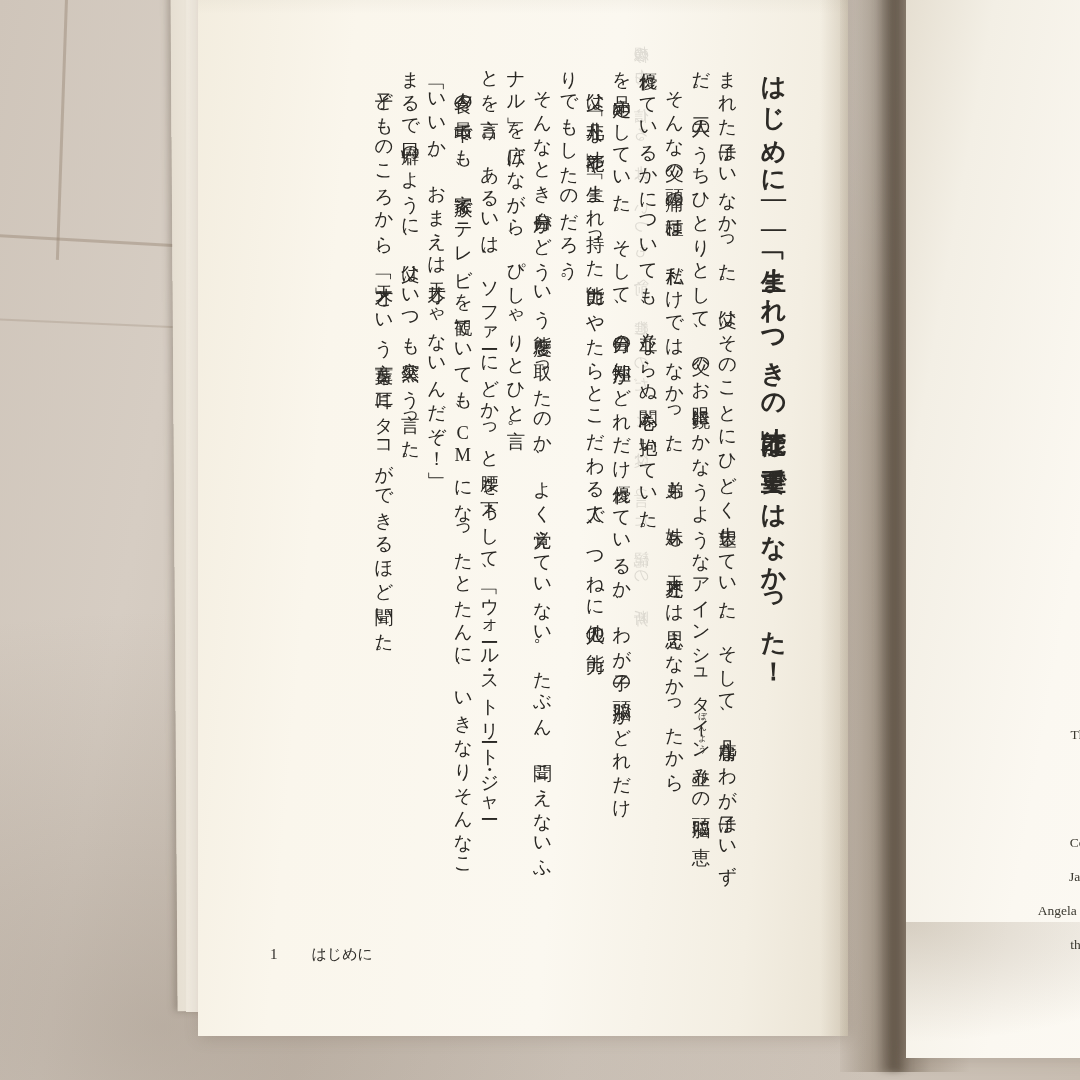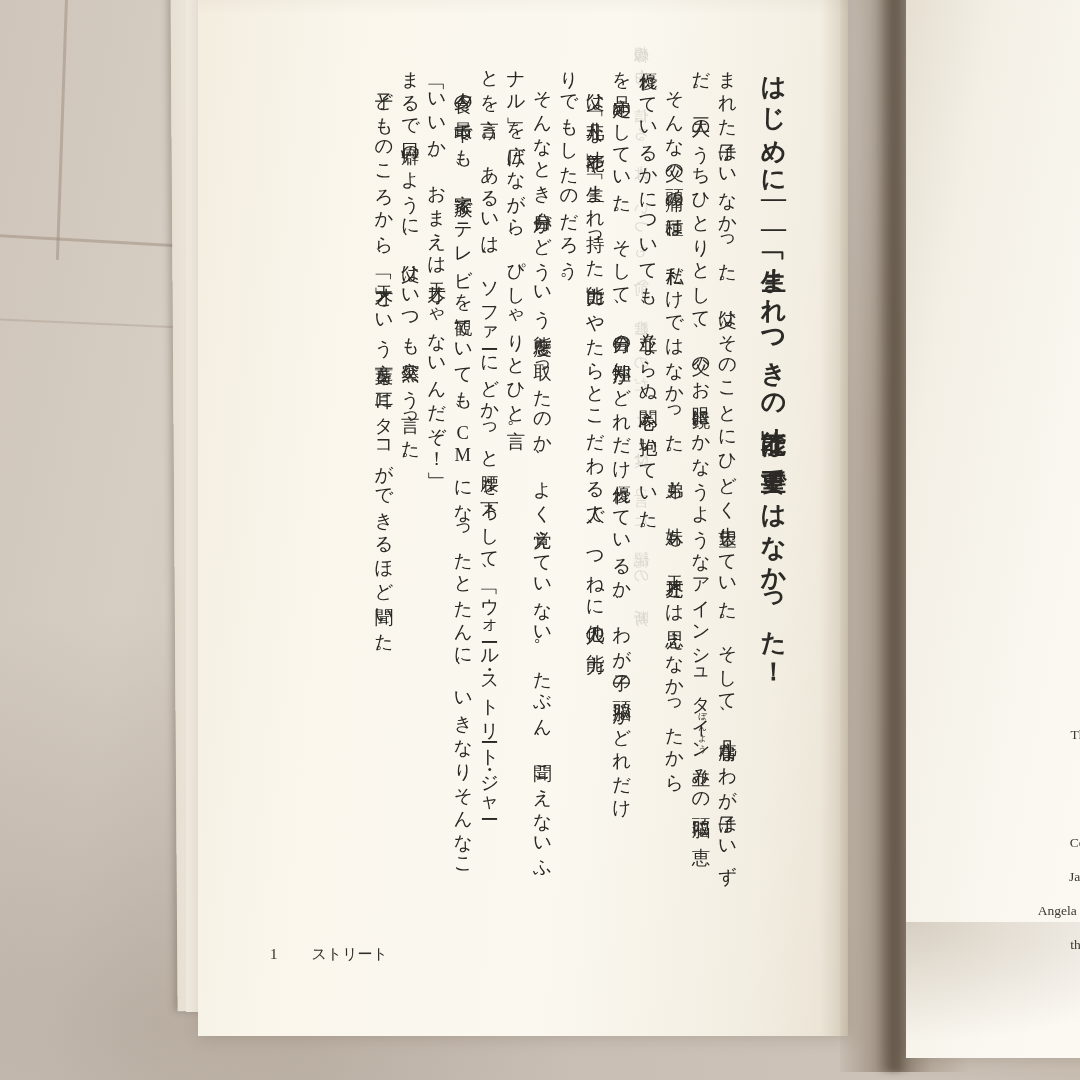--- a/index.html
+++ b/index.html
@@ -281,21 +281,21 @@
         <div class="body-col indent">そんな父の頭痛の種は、私だけではなかった。弟も、妹も、天才児とは思えなかったから</div>
         <div class="body-col">だ。三人のうちひとりとして、父のお眼鏡にかなうようなアインシュタイン並みの頭脳に恵</div>
         <div class="body-col ruby-host">
           <span>まれた子はいなかった。父はそのことにひどく失望していた。そして、凡庸なわが子はいず</span>
           <span class="ruby-side" style="top:648px;">ぼんよう</span>
         </div>
       </div>
 
       <div class="folio">
         <span>1</span>
-        <span>ストリート</span>
+        <span>はじめに</span>
       </div>
     </div>
 
     <div class="gutter"></div>
     <div class="gutter-dark"></div>
 
     <div class="right-page"></div>
     <div class="right-curve"></div>
 
     <div class="copy-block">

